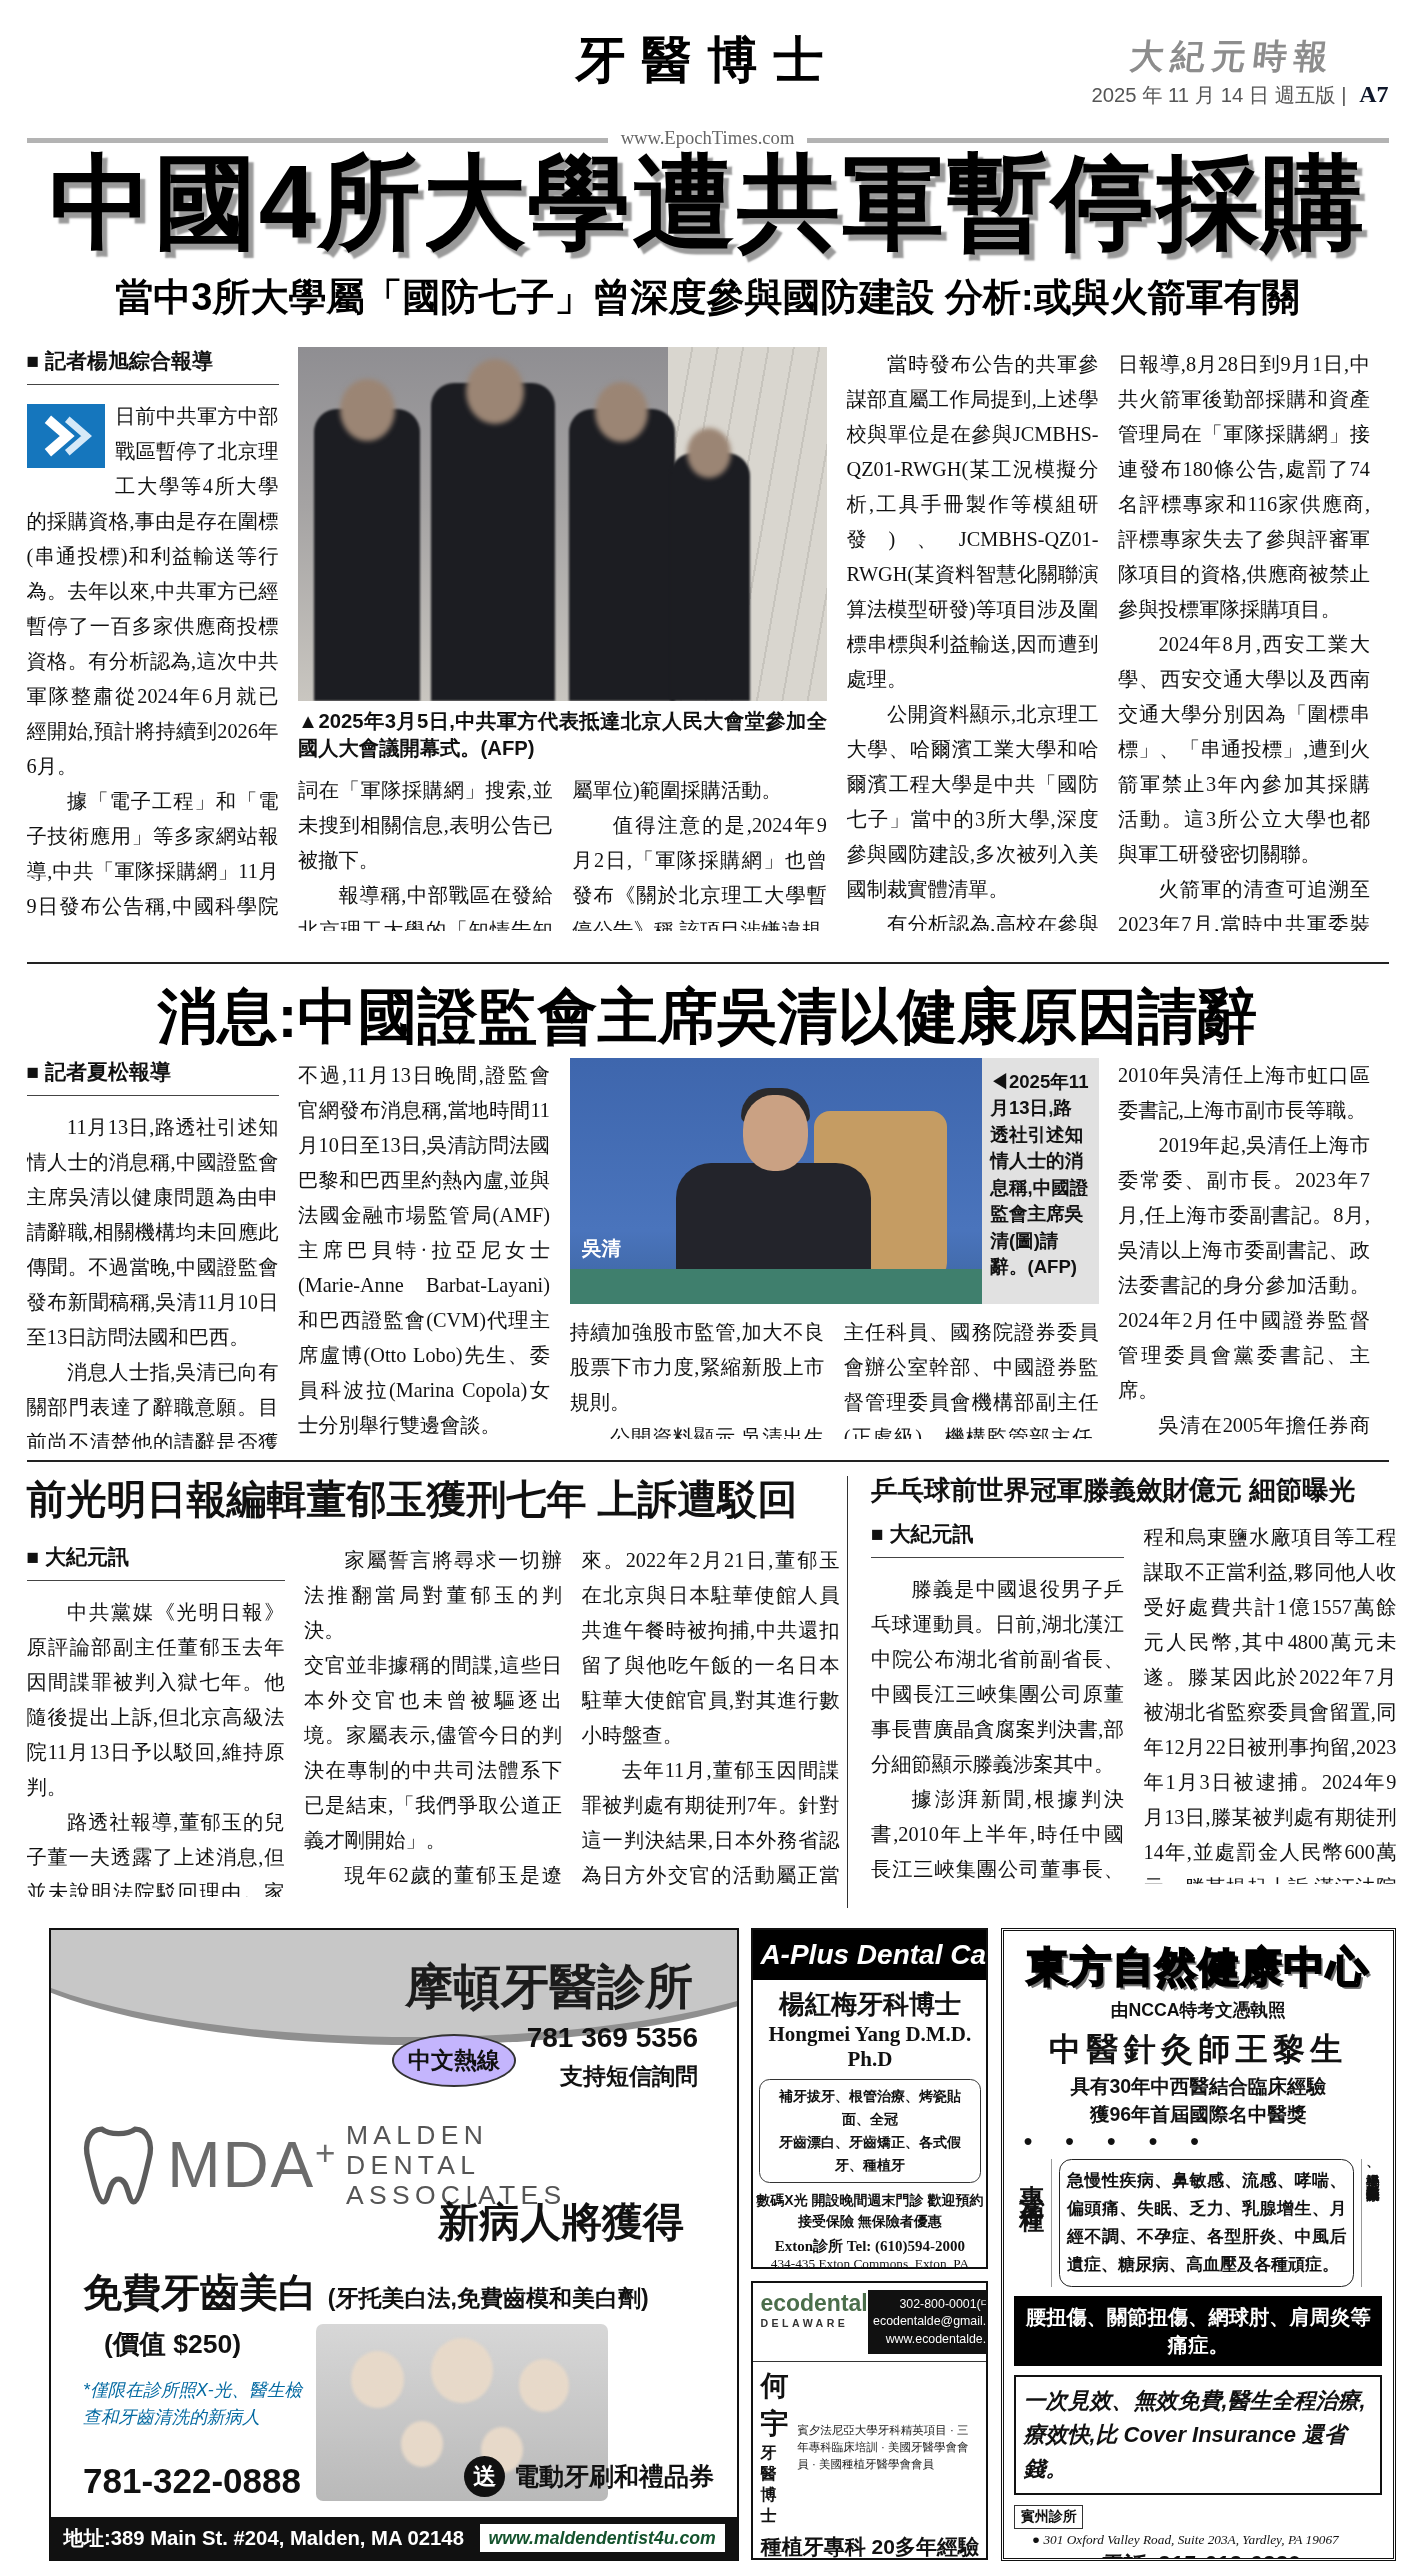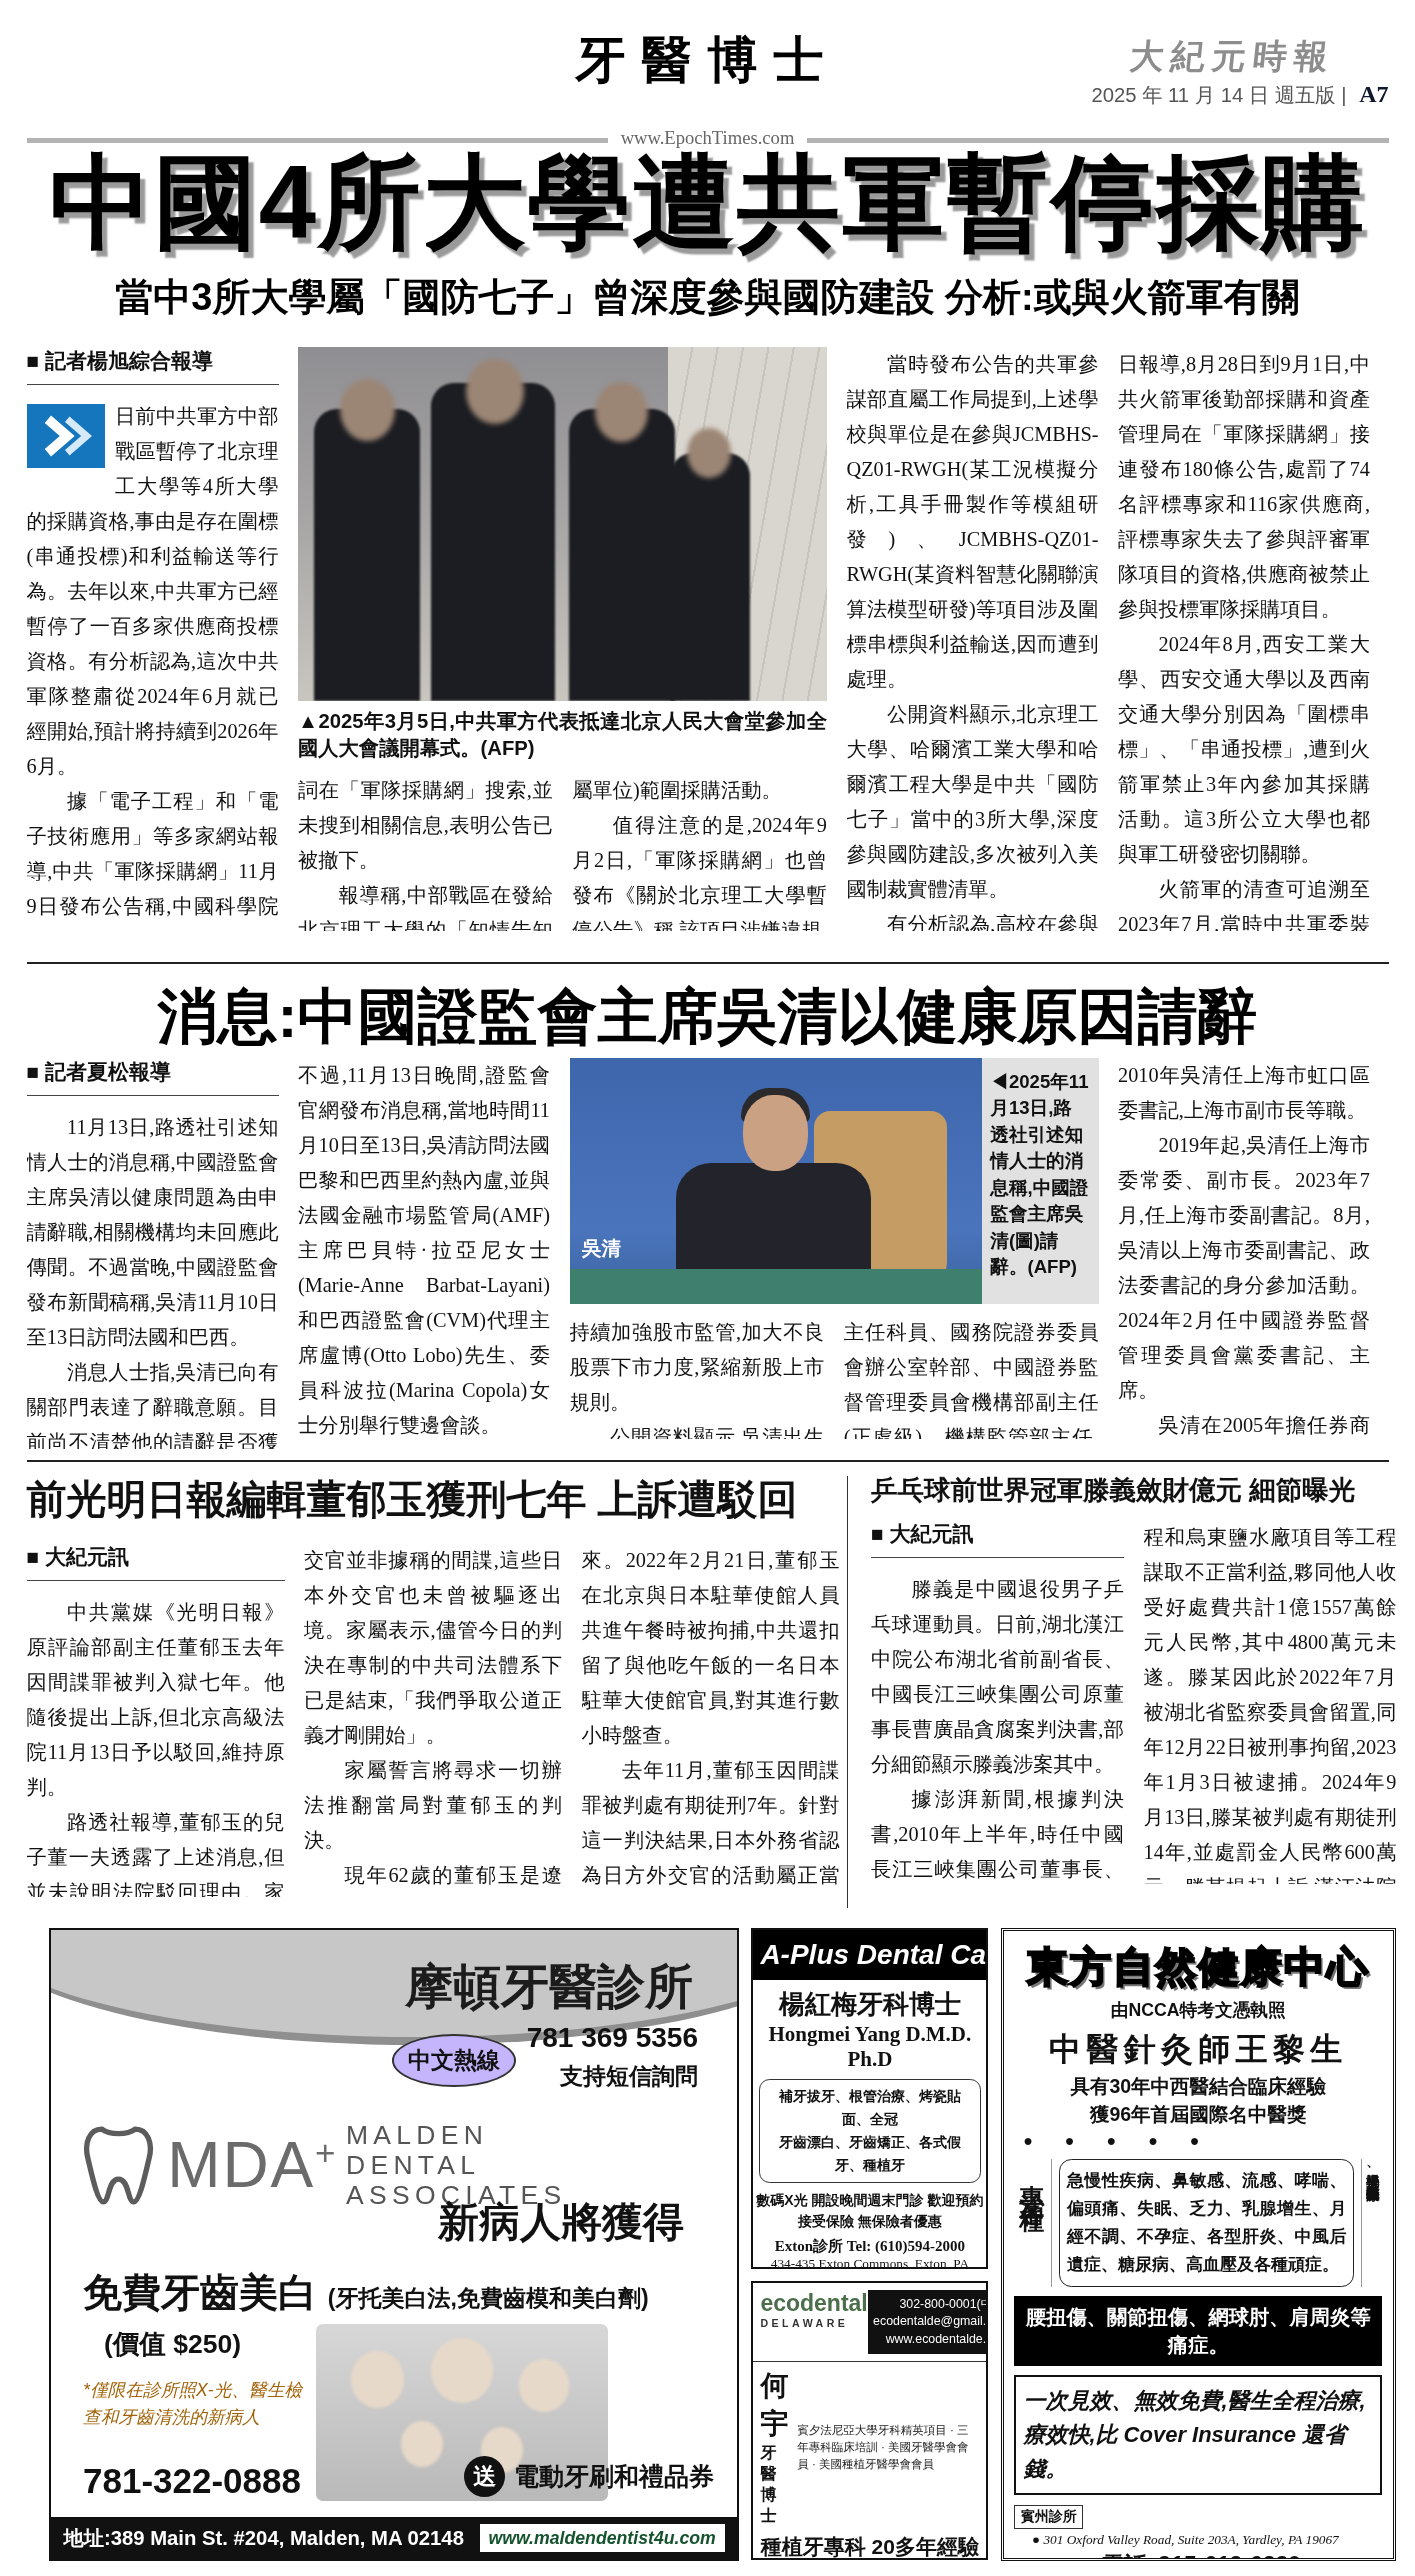--- a/index.html
+++ b/index.html
@@ -92,21 +92,21 @@
   .m-sms{position:absolute;top:131px;right:39px;font-size:23px;font-weight:700;}
   .m-logo{position:absolute;top:190px;left:26.5px;display:flex;align-items:center;gap:8.8px;}
   .m-abbr{font-size:64px;font-weight:400;color:#6b6b6b;letter-spacing:1.8px;}
   .m-abbr sup{font-size:35px;}
   .m-words{color:#555;font-size:26.5px;letter-spacing:5.3px;line-height:30px;}
   .m-new{position:absolute;top:265px;right:53px;font-size:41px;font-weight:900;}
   .m-offer{position:absolute;top:336px;left:32px;font-size:39px;font-weight:900;}
   .m-offer small{font-size:23px;font-weight:700;}
   .m-value{position:absolute;top:396px;left:53px;font-size:26.5px;font-weight:700;}
   .m-note{position:absolute;top:447px;left:32px;width:230px;font-size:17.7px;line-height:26.5px;
-          font-style:italic;color:#a16207;}
+          font-style:italic;color:#0369a1;}
   .m-phone2{position:absolute;top:531px;left:32px;font-size:35px;font-weight:900;}
   .m-family{position:absolute;bottom:58px;left:265px;width:292px;height:177px;
             background:linear-gradient(180deg,#d7d7d7,#b9b9b9);border-radius:7px;overflow:hidden;}
   .m-family .head{filter:blur(1.8px);background:#e7d9c9;}
   .m-gift{position:absolute;bottom:62px;right:23px;display:flex;align-items:center;gap:8.8px;}
   .m-gift .circ{width:41px;height:41px;border-radius:50%;background:#111;color:#fff;display:flex;
                 align-items:center;justify-content:center;font-size:23px;font-weight:700;}
   .m-gift span.t{font-size:25px;font-weight:700;}
   .m-bar{position:absolute;bottom:0;left:0;width:100%;height:42px;background:#111;color:#fff;
          display:flex;align-items:center;justify-content:space-between;padding:0 12.4px;}
@@ -285,22 +285,22 @@
   <div class="a3" data-name="article3">
     <div class="a3-headline" data-name="article3-headline">前光明日報編輯董郁玉獲刑七年 上訴遭駁回</div>
     <div class="a3-body" data-name="article3-body">
       <div class="c3" data-name="article3-col1">
         <div class="byline" data-name="article3-byline">■ 大紀元訊</div>
         <p class="b" data-name="article-paragraph">中共黨媒《光明日報》原評論部副主任董郁玉去年因間諜罪被判入獄七年。他隨後提出上訴,但北京高級法院11月13日予以駁回,維持原判。</p>
         <p class="b" data-name="article-paragraph">路透社報導,董郁玉的兒子董一夫透露了上述消息,但並未說明法院駁回理由。家屬稱這一裁決為「迫害行為」。</p>
 
       </div>
       <div class="c3" data-name="article3-col2">
+        <p class="b" data-name="article-paragraph">家屬誓言將尋求一切辦法推翻當局對董郁玉的判決。</p>
         <p class="b noind" data-name="article-paragraph">交官並非據稱的間諜,這些日本外交官也未曾被驅逐出境。家屬表示,儘管今日的判決在專制的中共司法體系下已是結束,「我們爭取公道正義才剛開始」。</p>
-        <p class="b" data-name="article-paragraph">家屬誓言將尋求一切辦法推翻當局對董郁玉的判決。</p>
         <p class="b" data-name="article-paragraph">現年62歲的董郁玉是遼寧撫順人,1987年從北京大學法學院畢業後進入中共中央主辦的《光明日報》,並曾擔任該報評論部副主任。他同時經常撰寫自由主義傾向評論,並以對中國社會的敏銳觀察而被人所知。</p>
 
       </div>
       <div class="c3" data-name="article3-col3">
         <p class="b noind" data-name="article-paragraph">來。2022年2月21日,董郁玉在北京與日本駐華使館人員共進午餐時被拘捕,中共還扣留了與他吃午飯的一名日本駐華大使館官員,對其進行數小時盤查。</p>
         <p class="b" data-name="article-paragraph">去年11月,董郁玉因間諜罪被判處有期徒刑7年。針對這一判決結果,日本外務省認為日方外交官的活動屬正當公務,並與中方進行了交涉。美國國務院也發表聲明,譴責一審判決「不公正」,並呼籲中共立即無條件釋放董郁玉。</p>
 
       </div>
     </div>
   </div>

